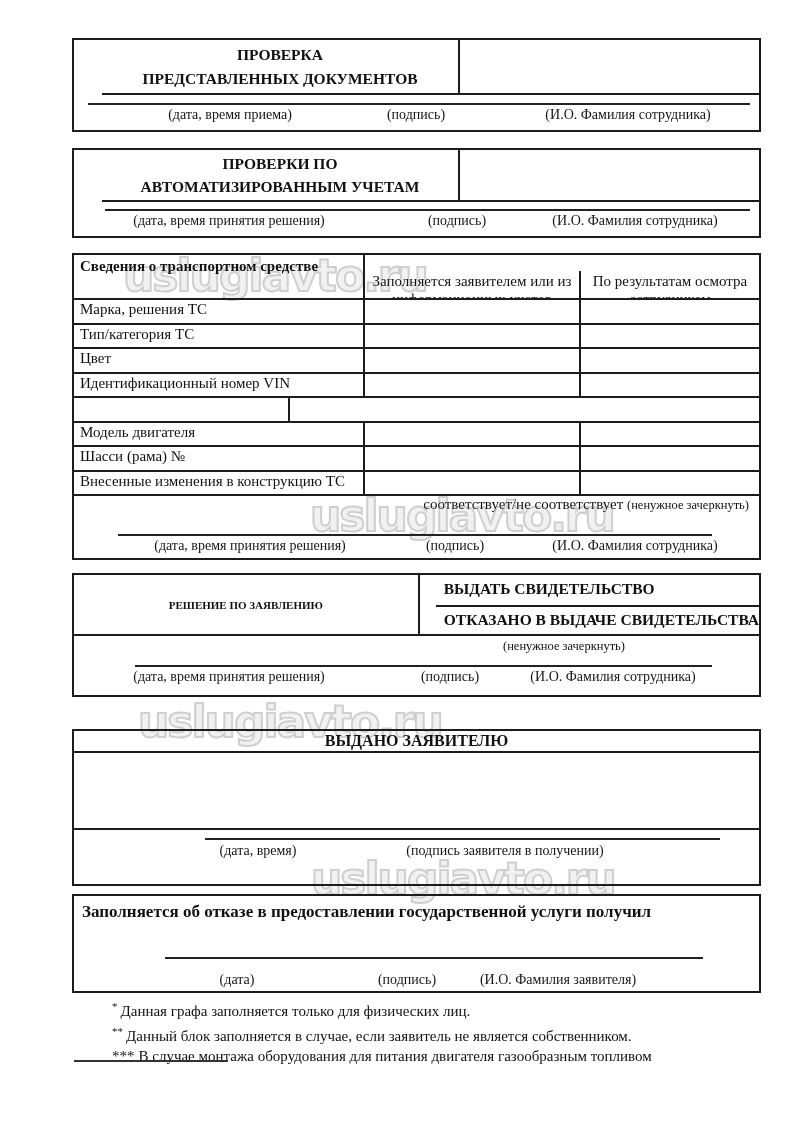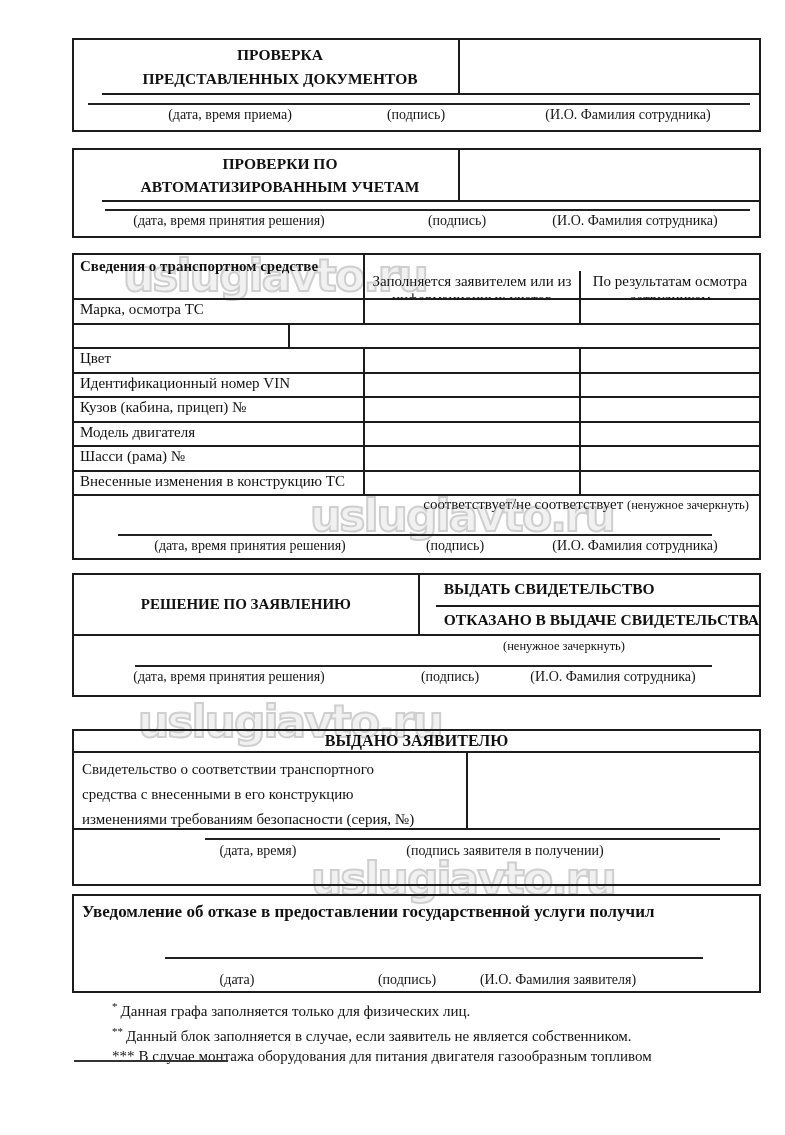--- a/index.html
+++ b/index.html
@@ -32,21 +32,21 @@
   .c3{flex:1;}
   .t-hrow .c1{font-weight:bold;padding-top:3px;}
   .t-hrow .c2,.t-hrow .c3{font-size:15px;text-align:center;padding-top:2px;line-height:17.5px;margin-top:16px;}
   .t-foot{position:relative;height:66px;}
   .match-line{position:absolute;top:0;right:10px;white-space:nowrap;font-size:15px;}
   .match-note{font-size:12.5px;}
 
   
   .dec-top{display:flex;border-bottom:2px solid #1c1c1c;box-sizing:border-box;height:61px;}
   .dec-left{width:359px;border-right:2px solid #1c1c1c;box-sizing:border-box;
-    display:flex;align-items:center;justify-content:center;font-weight:bold;font-size:15px;text-align:center;}
+    display:flex;align-items:center;justify-content:center;font-weight:bold;font-size:11px;text-align:center;}
   .dec-right{flex:1;display:flex;flex-direction:column;padding-left:16px;}
   .dec-opt1{height:32px;border-bottom:2px solid #1c1c1c;box-sizing:border-box;
     font-weight:bold;font-size:15.5px;padding:5px 0 0 8px;white-space:nowrap;}
   .dec-opt2{flex:1;font-weight:bold;font-size:15.5px;padding:4px 0 0 8px;white-space:nowrap;}
   .small-note{position:absolute;font-size:12.5px;white-space:nowrap;transform:translateX(-50%);}
 
   
   .iss-title{height:22px;border-bottom:2px solid #1c1c1c;box-sizing:border-box;
     display:flex;align-items:center;justify-content:center;font-weight:bold;font-size:16px;}
   .iss-body{display:flex;height:77px;border-bottom:2px solid #1c1c1c;box-sizing:border-box;}
@@ -111,40 +111,40 @@
     </div>
   </div>
 
   <div class="blk" style="top:253px;height:307px;">
     <div class="t-hrow">
       <div class="tc c1">Сведения о транспортном средстве</div>
       <div class="tc c2">Заполняется заявителем или из информационных учетов</div>
       <div class="tc c3">По результатам осмотра сотрудником</div>
     </div>
     <div class="t-row">
-      <div class="tc c1">Марка, осмотра ТС</div>
-      <div class="tc c2"></div>
-      <div class="tc c3"></div>
-    </div>
-    <div class="t-row">
+      <div class="tc c1">Марка, решения ТС</div>
+      <div class="tc c2"></div>
+      <div class="tc c3"></div>
+    </div>
+    <div class="t-row">
+      <div class="tc c1">Тип/категория ТС</div>
       <div class="tc c2"></div>
       <div class="tc c3"></div>
     </div>
     <div class="t-row">
       <div class="tc c1">Цвет</div>
       <div class="tc c2"></div>
       <div class="tc c3"></div>
     </div>
     <div class="t-row">
       <div class="tc c1">Идентификационный номер VIN</div>
       <div class="tc c2"></div>
       <div class="tc c3"></div>
     </div>
     <div class="t-row">
-      <div class="tc c1">Кузов (кабина, прицеп) №</div>
       <div class="tc c2"></div>
       <div class="tc c3"></div>
     </div>
     <div class="t-row">
       <div class="tc c1">Модель двигателя</div>
       <div class="tc c2"></div>
       <div class="tc c3"></div>
     </div>
     <div class="t-row">
       <div class="tc c1">Шасси (рама) №</div>
@@ -180,32 +180,31 @@
       <div class="sline" style="left:61px;top:29px;width:577px;"></div>
       <span class="slabel" style="left:155px;top:33px;">(дата, время принятия решения)</span>
       <span class="slabel" style="left:376px;top:33px;">(подпись)</span>
       <span class="slabel" style="left:539px;top:33px;">(И.О. Фамилия сотрудника)</span>
     </div>
   </div>
 
   <div class="blk" style="top:729px;height:157px;">
     <div class="iss-title">ВЫДАНО ЗАЯВИТЕЛЮ</div>
     <div class="iss-body">
-      <div class="iss-desc">Свидетельство о соответствии транспортного средства с внесенными в его конструкцию изменениями требованиям безопасности (серия, №)</div>
       <div class="iss-empty"></div>
     </div>
     <div class="sigzone" style="height:39px;">
       <div class="sline" style="left:131px;top:8px;width:515px;"></div>
       <span class="slabel" style="left:184px;top:13px;">(дата, время)</span>
       <span class="slabel" style="left:431px;top:13px;">(подпись заявителя в получении)</span>
     </div>
   </div>
 
   <div class="blk" style="top:894px;height:99px;">
-    <div class="ref-title">Уведомление об отказе в предоставлении государственной услуги получил</div>
+    <div class="ref-title">Заполняется об отказе в предоставлении государственной услуги получил</div>
     <div class="sigzone" style="position:absolute;left:0;top:0;height:95px;width:100%;">
       <div class="sline" style="left:91px;top:61px;width:538px;"></div>
       <span class="slabel" style="left:163px;top:76px;">(дата)</span>
       <span class="slabel" style="left:333px;top:76px;">(подпись)</span>
       <span class="slabel" style="left:484px;top:76px;">(И.О. Фамилия заявителя)</span>
     </div>
   </div>
 
   <div class="footnotes">
     <div class="fn">

